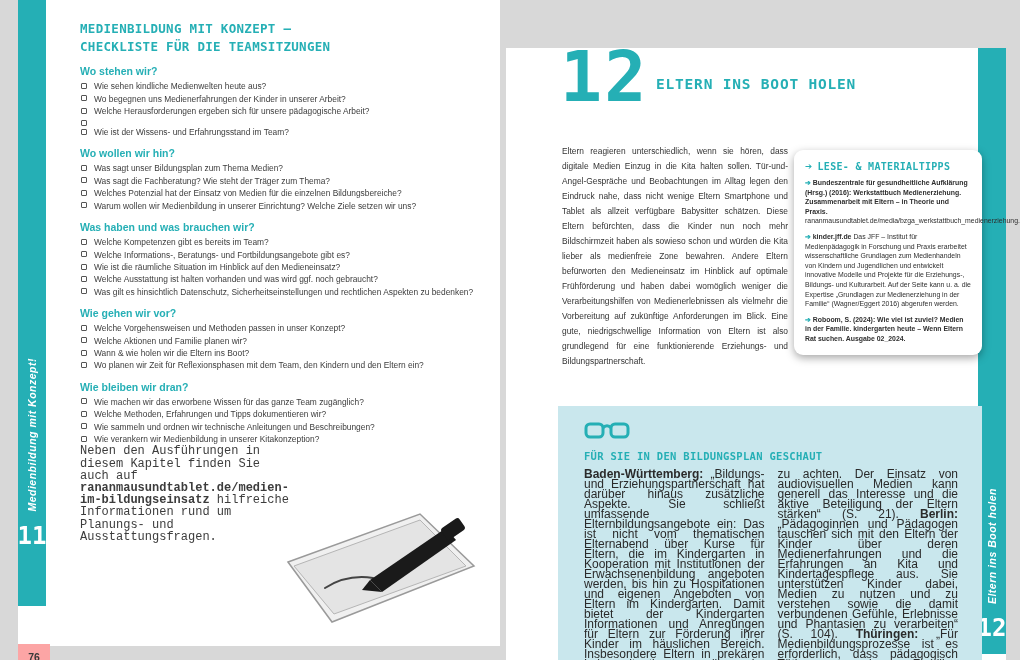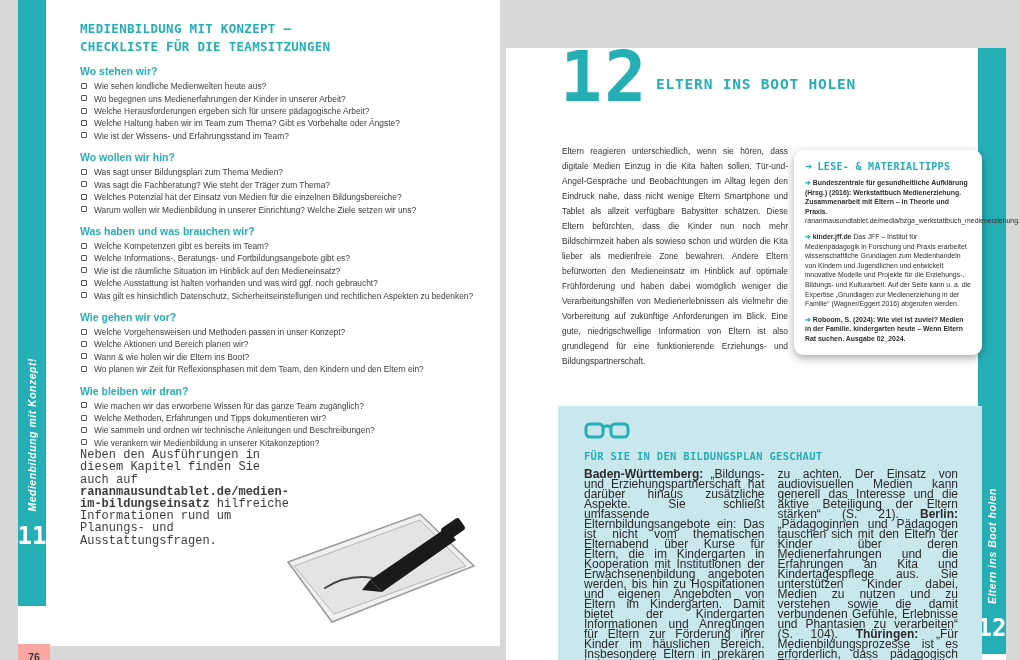--- a/index.html
+++ b/index.html
@@ -94,21 +94,20 @@
             <div class="check-item">
               <span class="checkbox"></span>
               <span class="check-text">Wo begegnen uns Medienerfahrungen der Kinder in unserer Arbeit?</span>
             </div>
             <div class="check-item">
               <span class="checkbox"></span>
               <span class="check-text">Welche Herausforderungen ergeben sich für unsere pädagogische Arbeit?</span>
             </div>
             <div class="check-item">
               <span class="checkbox"></span>
-              <span class="check-text">Welche Haltung haben wir im Team zum Thema? Gibt es Vorbehalte oder Ängste?</span>
             </div>
             <div class="check-item">
               <span class="checkbox"></span>
               <span class="check-text">Wie ist der Wissens- und Erfahrungsstand im Team?</span>
             </div>
           </div>
           <div class="section">
             <div class="sec-heading">Wo wollen wir hin?</div>
             <div class="check-item">
               <span class="checkbox"></span>
@@ -151,21 +150,21 @@
             </div>
           </div>
           <div class="section">
             <div class="sec-heading">Wie gehen wir vor?</div>
             <div class="check-item">
               <span class="checkbox"></span>
               <span class="check-text">Welche Vorgehensweisen und Methoden passen in unser Konzept?</span>
             </div>
             <div class="check-item">
               <span class="checkbox"></span>
-              <span class="check-text">Welche Aktionen und Bereich planen wir?</span>
+              <span class="check-text">Welche Aktionen und Familie planen wir?</span>
             </div>
             <div class="check-item">
               <span class="checkbox"></span>
               <span class="check-text">Wann &amp; wie holen wir die Eltern ins Boot?</span>
             </div>
             <div class="check-item">
               <span class="checkbox"></span>
               <span class="check-text">Wo planen wir Zeit für Reflexionsphasen mit dem Team, den Kindern und den Eltern ein?</span>
             </div>
           </div>

